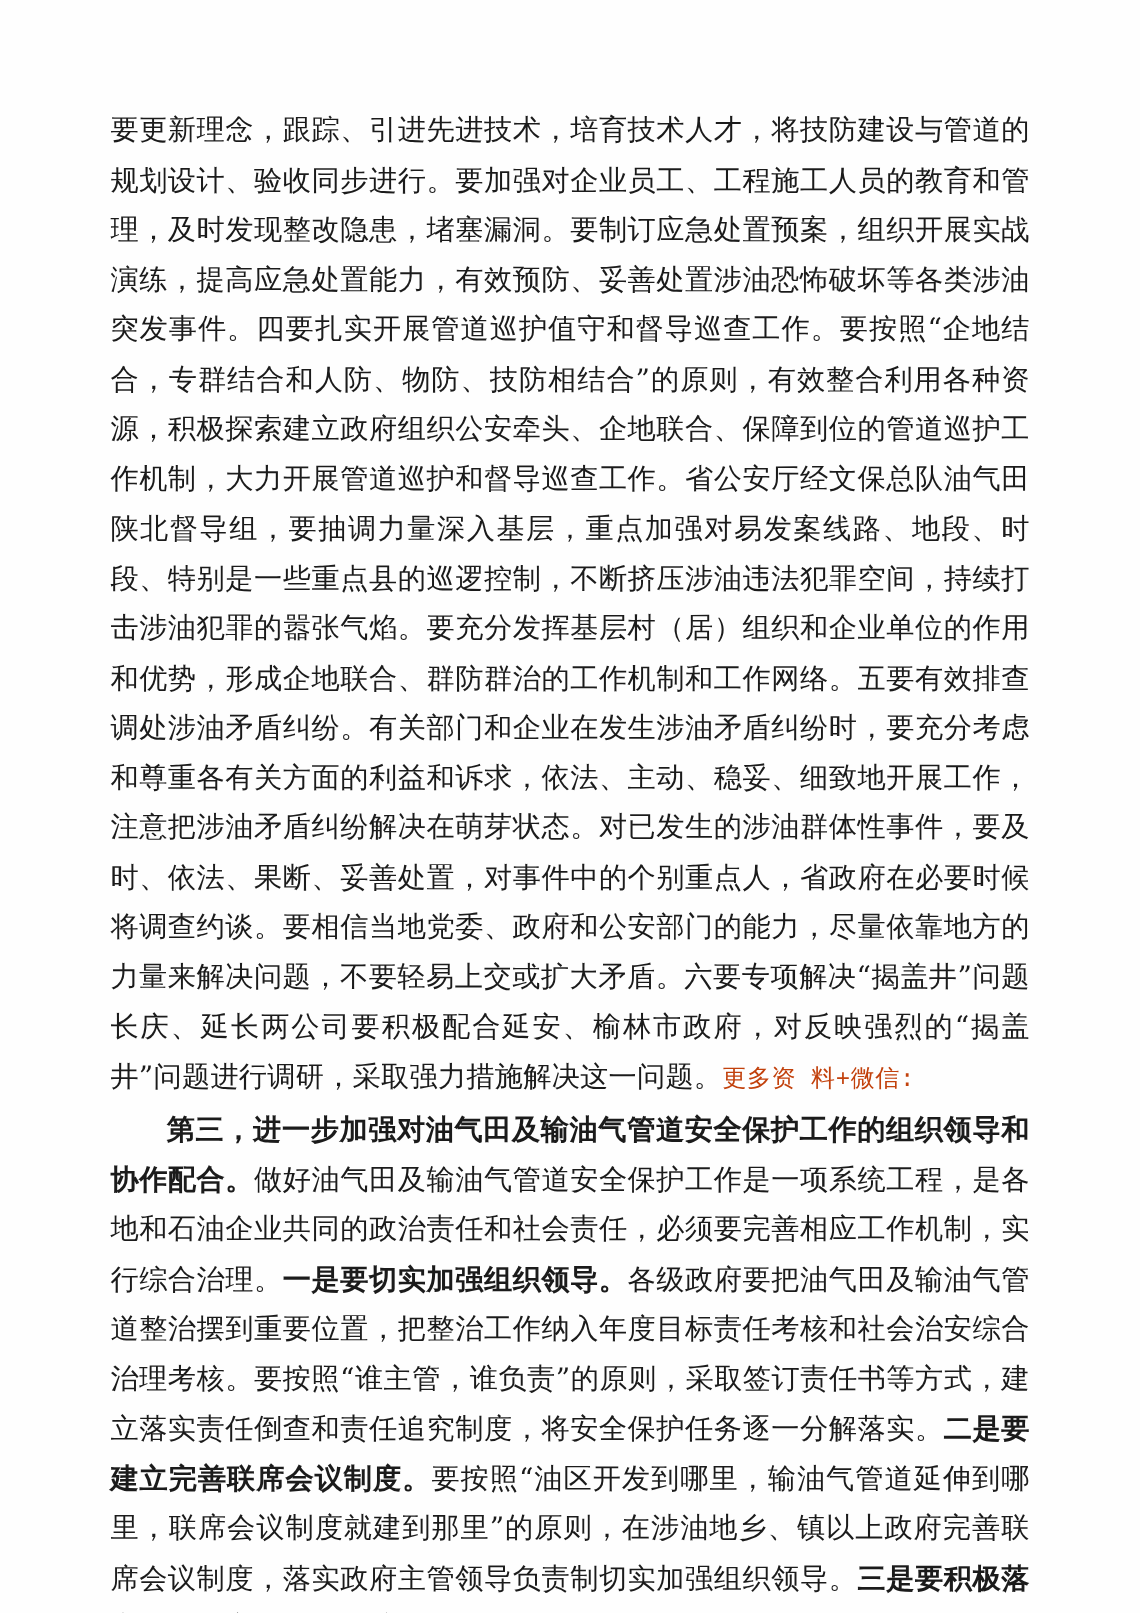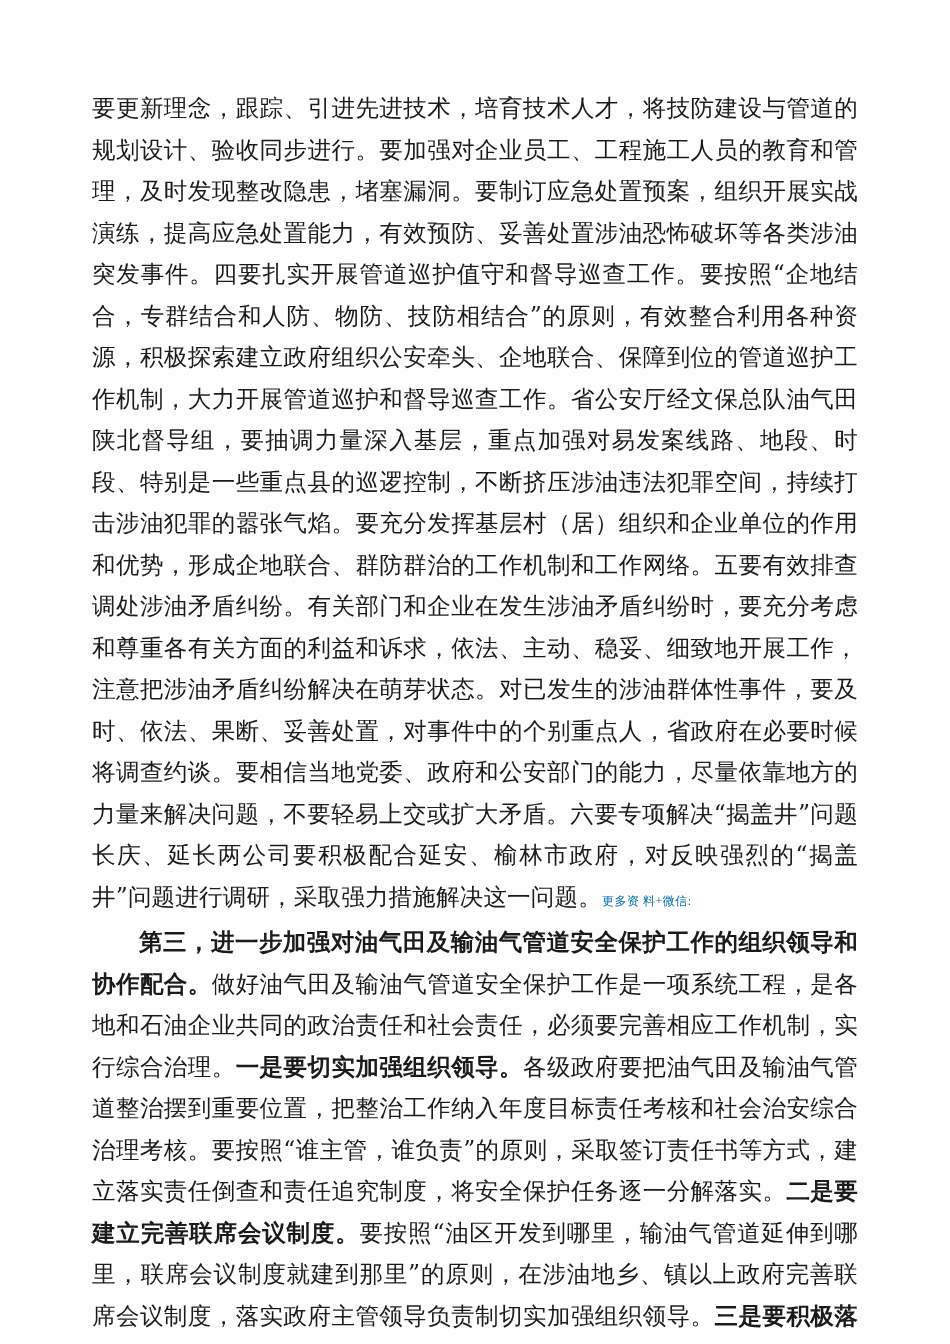--- a/index.html
+++ b/index.html
@@ -33,24 +33,24 @@
     margin: 0 0 0 0;
     text-indent: 0;
   }
   .para.indent {
     text-indent: 47px;
   }
   .bold {
     font-weight: bold;
   }
   .inline-note {
-    font-size: 12px;
-    color: #0369a1;
+    font-size: 20px;
+    color: #c2410c;
     letter-spacing: 0.5px;
-    font-family: Liberation Serif, serif;
+    font-family: Liberation Mono, monospace;
   }
 </style>
 </head>
 <body>
 
 <div class="page">
   <div class="doc-body">
 
     <p class="para">
       <span>要更新理念，跟踪、引进先进技术，培育技术人才，将技防建设与管道的规划设计、验收同步进行。要加强对企业员工、工程施工人员的教育和管理，及时发现整改隐患，堵塞漏洞。要制订应急处置预案，组织开展实战演练，提高应急处置能力，有效预防、妥善处置涉油恐怖破坏等各类涉油突发事件。四要扎实开展管道巡护值守和督导巡查工作。要按照“企地结合，专群结合和人防、物防、技防相结合”的原则，有效整合利用各种资源，积极探索建立政府组织公安牵头、企地联合、保障到位的管道巡护工作机制，大力开展管道巡护和督导巡查工作。省公安厅经文保总队油气田陕北督导组，要抽调力量深入基层，重点加强对易发案线路、地段、时段、特别是一些重点县的巡逻控制，不断挤压涉油违法犯罪空间，持续打击涉油犯罪的嚣张气焰。要充分发挥基层村（居）组织和企业单位的作用和优势，形成企地联合、群防群治的工作机制和工作网络。五要有效排查调处涉油矛盾纠纷。有关部门和企业在发生涉油矛盾纠纷时，要充分考虑和尊重各有关方面的利益和诉求，依法、主动、稳妥、细致地开展工作，注意把涉油矛盾纠纷解决在萌芽状态。对已发生的涉油群体性事件，要及时、依法、果断、妥善处置，对事件中的个别重点人，省政府在必要时候将调查约谈。要相信当地党委、政府和公安部门的能力，尽量依靠地方的力量来解决问题，不要轻易上交或扩大矛盾。六要专项解决“揭盖井”问题长庆、延长两公司要积极配合延安、榆林市政府，对反映强烈的“揭盖井”问题进行调研，采取强力措施解决这一问题。</span><span class="inline-note">更多资 料+微信:</span>

